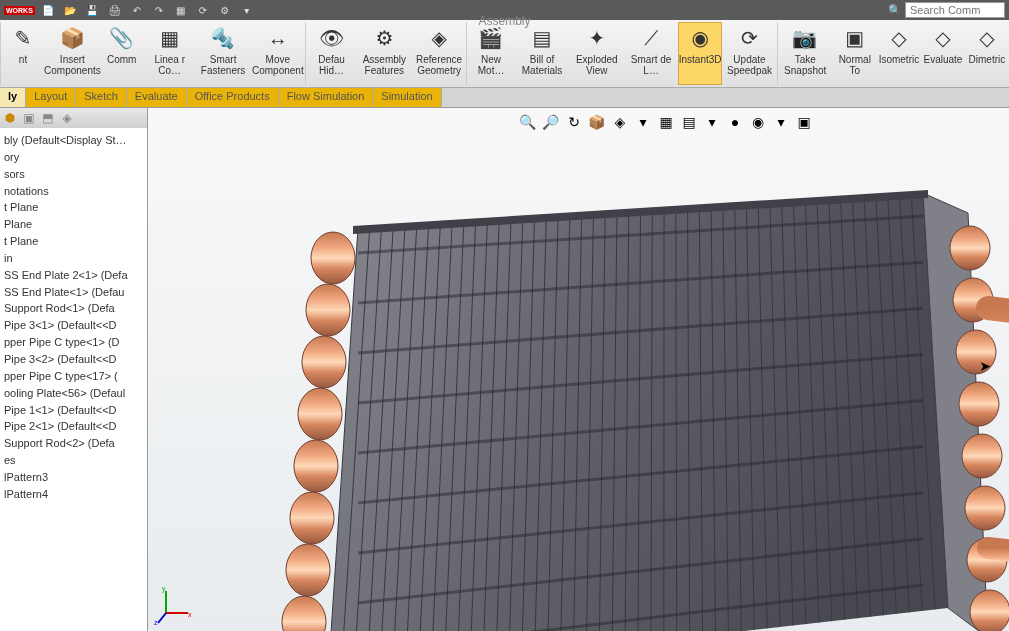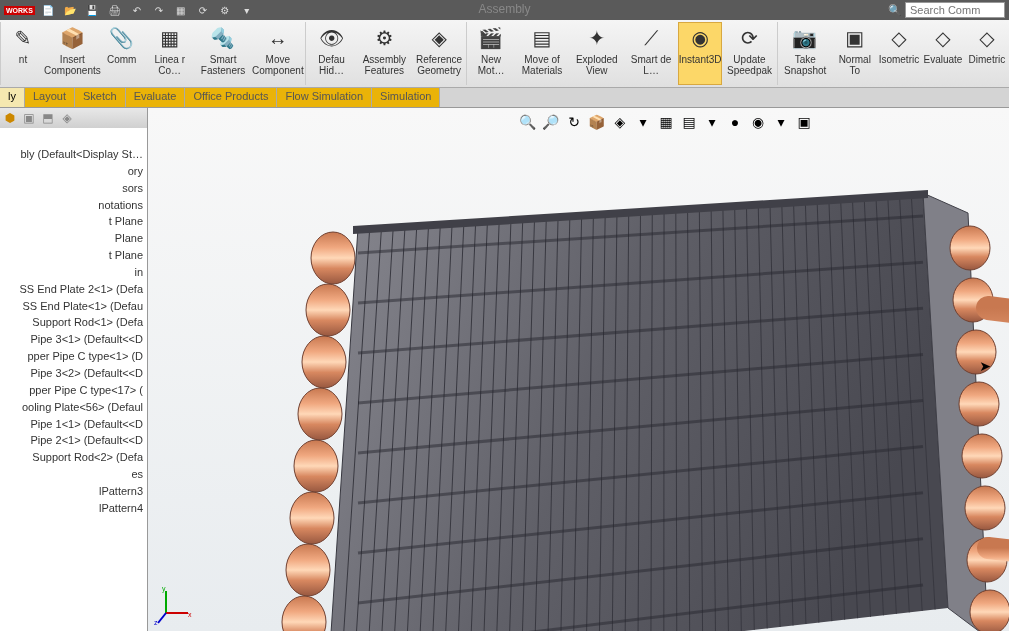--- a/index.html
+++ b/index.html
@@ -2,41 +2,41 @@
 <html><head>
   <meta charset="utf-8">
   <style>
     * { margin: 0; padding: 0; box-sizing: border-box; font-family: 'Segoe UI', Tahoma, sans-serif; }
     body { width: 1009px; height: 631px; background: #e8e8e8; overflow: hidden; position: relative; }
     
     .quick-access { height: 20px; background: #5a5a5a; display: flex; align-items: center; padding-left: 4px; gap: 6px; }
     .qa-item { width: 16px; height: 16px; display: flex; align-items: center; justify-content: center; color: #ddd; font-size: 10px; cursor: pointer; }
     .qa-logo { background: #c00; color: #fff; font-size: 7px; font-weight: bold; padding: 1px 2px; }
     
-    .title-bar { position: absolute; top: 0; left: 50%; transform: translateX(-50%); color: #888; font-size: 12px; padding-top: 2px; }
+    .title-bar { position: absolute; top: 12px; left: 50%; transform: translateX(-50%); color: #888; font-size: 12px; padding-top: 2px; }
     .search-box { position: absolute; top: 2px; right: 4px; display: flex; align-items: center; }
     .search-input { width: 100px; font-size: 11px; padding: 1px 4px; border: 1px solid #999; background: #fff; }
     .search-icon { margin-right: 3px; color: #888; font-size: 11px; }
     
     .ribbon { height: 68px; background: linear-gradient(#f5f5f5, #e0e0e0); border-bottom: 1px solid #aaa; display: flex; padding: 2px 0; }
     .ribbon-btn { display: flex; flex-direction: column; align-items: center; padding: 2px 6px; cursor: pointer; font-size: 10px; color: #333; text-align: center; line-height: 1.1; min-width: 44px; }
     .ribbon-btn.active { background: #fcd768; border: 1px solid #d8a840; padding: 1px 5px; }
     .ribbon-icon { width: 28px; height: 28px; margin-bottom: 2px; display: flex; align-items: center; justify-content: center; font-size: 20px; }
     .ribbon-label { max-width: 60px; }
     
     .tabs-bar { height: 20px; background: #d4d4d4; display: flex; border-bottom: 1px solid #999; }
     .tab { padding: 2px 8px; font-size: 11px; color: #555; border-right: 1px solid #aaa; cursor: pointer; background: #eab308; }
-    .tab.active { background: #f5e8b0; color: #000; }
+    .tab.active { background: #f5e8b0; color: #000; font-weight: bold; }
     
     .main-area { display: flex; height: calc(100% - 108px); }
     
     .feature-panel { width: 148px; background: #fff; border-right: 1px solid #999; overflow: hidden; }
     .feature-header { height: 20px; background: linear-gradient(#e8e8e8, #d0d0d0); display: flex; align-items: center; padding: 0 2px; gap: 3px; }
     .fh-icon { width: 16px; height: 16px; font-size: 12px; display: flex; align-items: center; justify-content: center; }
-    .feature-tree { padding: 18px 2px; font-size: 11px; color: #333; text-align: right; }
+    .feature-tree { padding: 4px 2px; font-size: 11px; color: #333; }
     .tree-item { padding: 1px 2px; white-space: nowrap; overflow: hidden; cursor: pointer; line-height: 1.35; }
     
     .viewport { flex: 1; background: linear-gradient(#f8f8f8, #e8ecef); position: relative; overflow: hidden; }
     .view-toolbar { position: absolute; top: 4px; left: 370px; display: flex; gap: 3px; z-index: 10; }
     .vt-btn { width: 20px; height: 20px; display: flex; align-items: center; justify-content: center; cursor: pointer; font-size: 14px; }
     
     .model-render { position: absolute; left: 80px; top: 30px; width: 820px; height: 560px; }
     .model-render svg { width: 100%; height: 100%; }
     
     .triad { position: absolute; bottom: 6px; left: 6px; width: 40px; height: 40px; }
@@ -103,21 +103,21 @@
       <div class="ribbon-icon">◈</div>
       <div class="ribbon-label">Reference Geometry</div>
     </div>
     <div style="border-left: 1px solid rgb(204, 204, 204); width: 1px;"></div>
     <div class="ribbon-btn">
       <div class="ribbon-icon">🎬</div>
       <div class="ribbon-label">New Mot…</div>
     </div>
     <div class="ribbon-btn">
       <div class="ribbon-icon">▤</div>
-      <div class="ribbon-label">Move of Materials</div>
+      <div class="ribbon-label">Bill of Materials</div>
     </div>
     <div class="ribbon-btn">
       <div class="ribbon-icon">✦</div>
       <div class="ribbon-label">Exploded View</div>
     </div>
     <div class="ribbon-btn">
       <div class="ribbon-icon">⟋</div>
       <div class="ribbon-label">Smart de L…</div>
     </div>
     <div class="ribbon-btn active">

